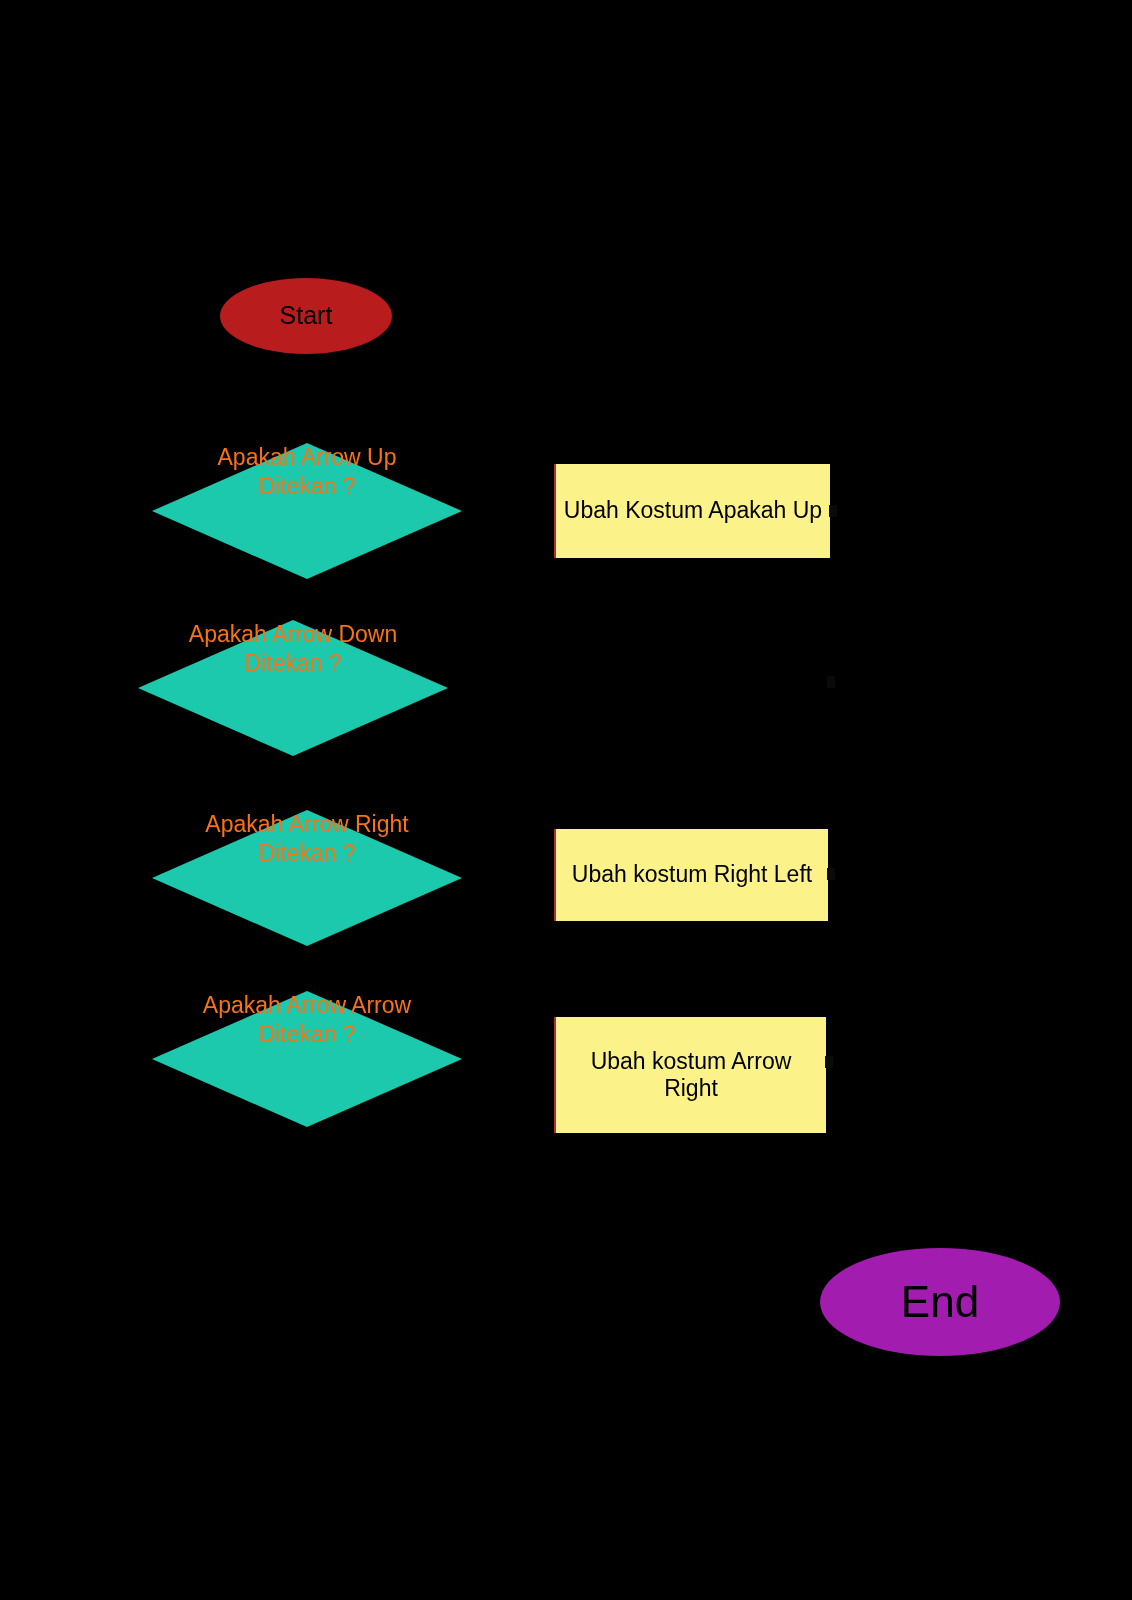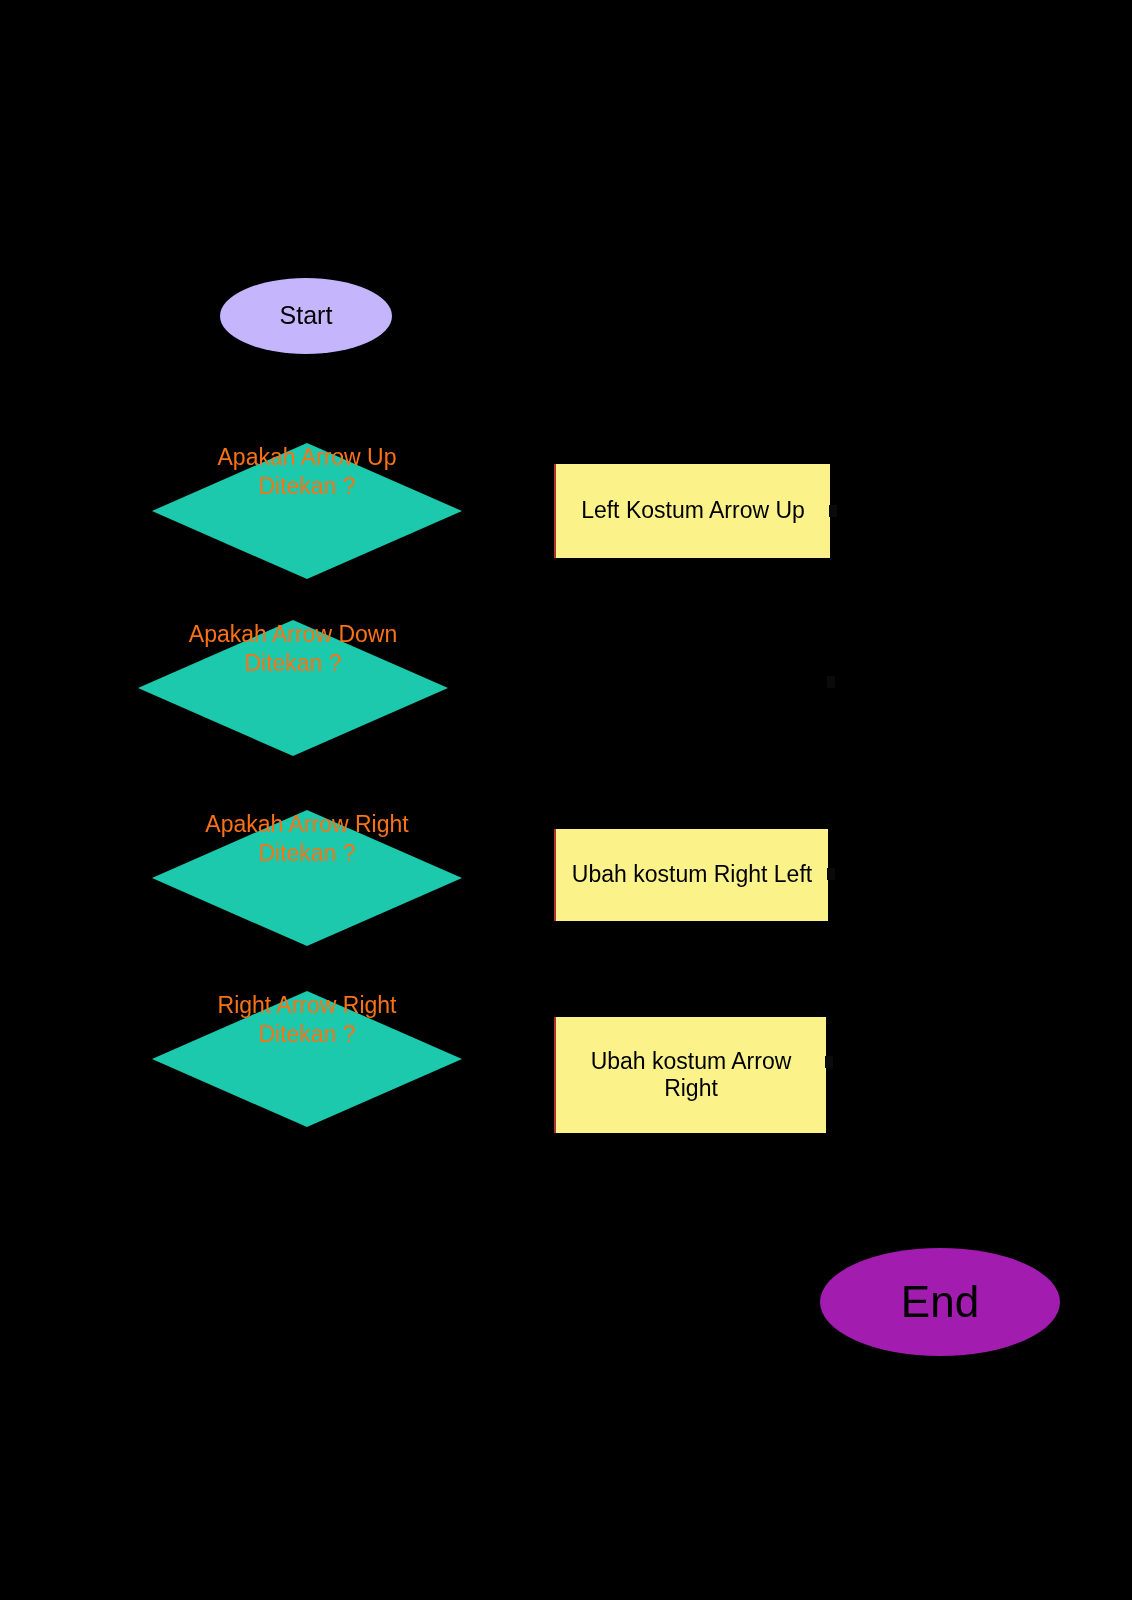--- a/index.html
+++ b/index.html
@@ -23,21 +23,21 @@
     justify-content: center;
     text-align: center;
     color: #000000;
     line-height: 1.18;
   }
   
   .terminator {
     border-radius: 50%;
   }
   .start-node {
-    background: #c4b5fd;
+    background: #b91c1c;
     font-size: 25px;
   }
   .end-node {
     background: #a21caf;
     font-size: 44px;
   }
   
   .decision-wrap {
     position: absolute;
   }
@@ -96,21 +96,21 @@
     <div class="decision-shape"></div>
     <div class="decision-label">
       <span>
         <span>Apakah Arrow Up</span><br>
         <span>Ditekan ?</span>
       </span>
     </div>
   </div>
 
   <div class="node process" style="left:554px; top:464px; width:276px; height:94px;">
-    <span>Left Kostum Arrow Up</span>
+    <span>Ubah Kostum Apakah Up</span>
   </div>
 
   <div class="connector" style="left:462px; top:510px; width:92px; height:2px;"></div>
 
   <div class="connector" style="left:304px; top:579px; width:2px; height:66px;"></div>
 
   <div class="decision-wrap" style="left:138px; top:620px; width:310px; height:136px;">
     <div class="decision-shape"></div>
     <div class="decision-label">
       <span>
@@ -140,21 +140,21 @@
   </div>
 
   <div class="connector" style="left:462px; top:874px; width:92px; height:2px;"></div>
 
   <div class="connector" style="left:304px; top:946px; width:2px; height:46px;"></div>
 
   <div class="decision-wrap" style="left:152px; top:991px; width:310px; height:136px;">
     <div class="decision-shape"></div>
     <div class="decision-label">
       <span>
-        <span>Right Arrow Right</span><br>
+        <span>Apakah Arrow Arrow</span><br>
         <span>Ditekan ?</span>
       </span>
     </div>
   </div>
 
   <div class="node process wrap-two" style="left:554px; top:1017px; width:272px; height:116px;">
     <span>Ubah kostum Arrow Right</span>
   </div>
 
   <div class="connector" style="left:462px; top:1062px; width:92px; height:2px;"></div>

